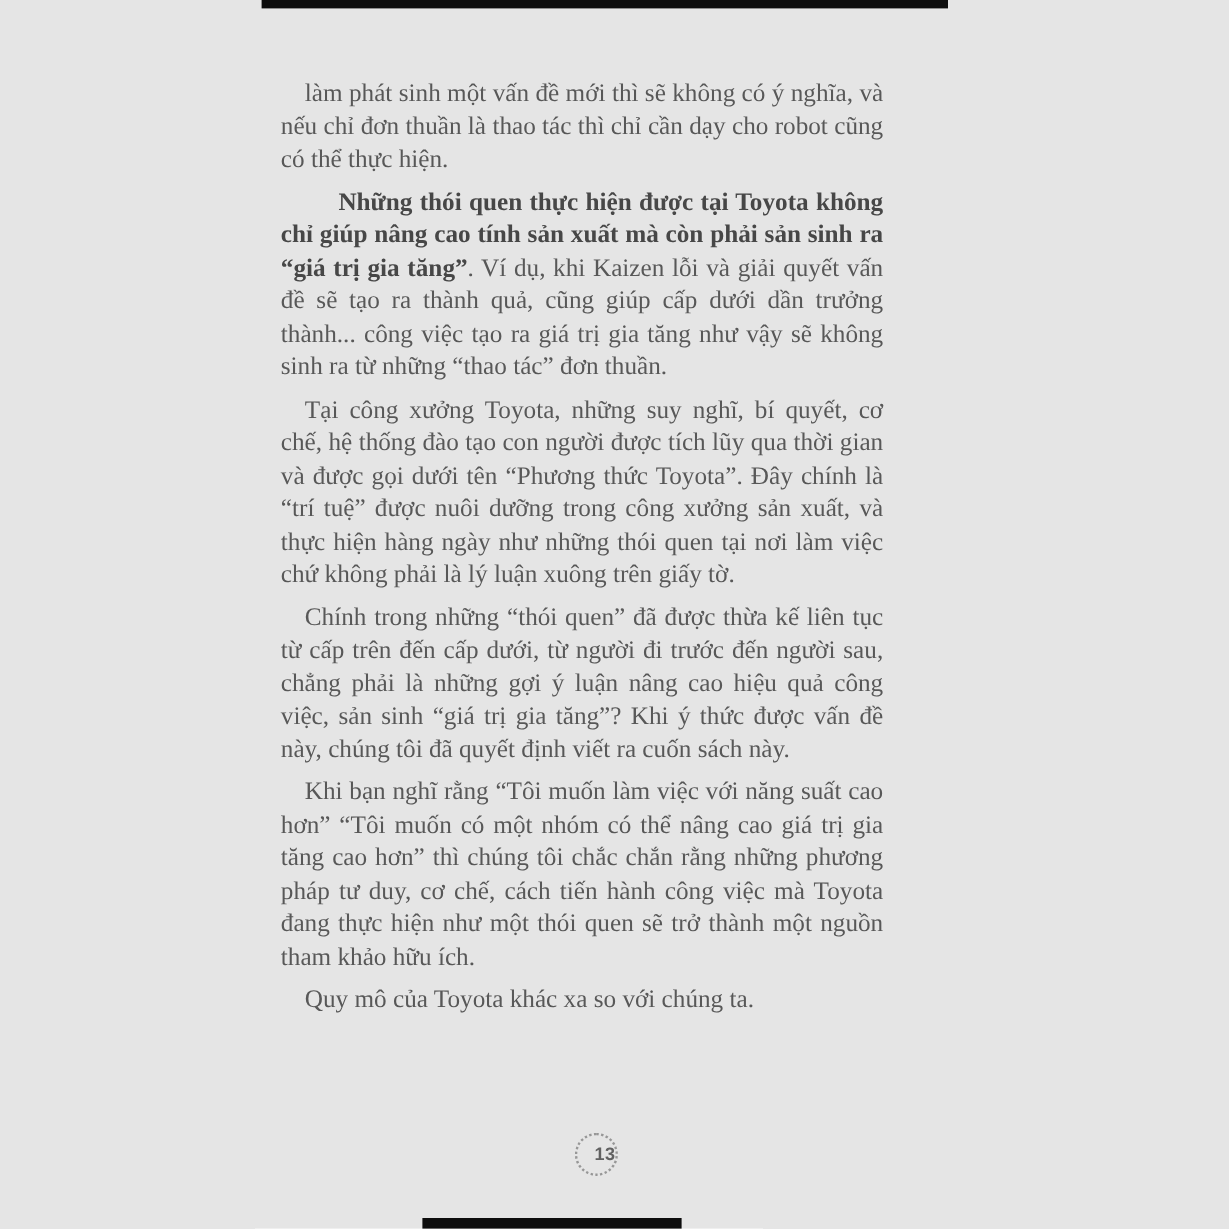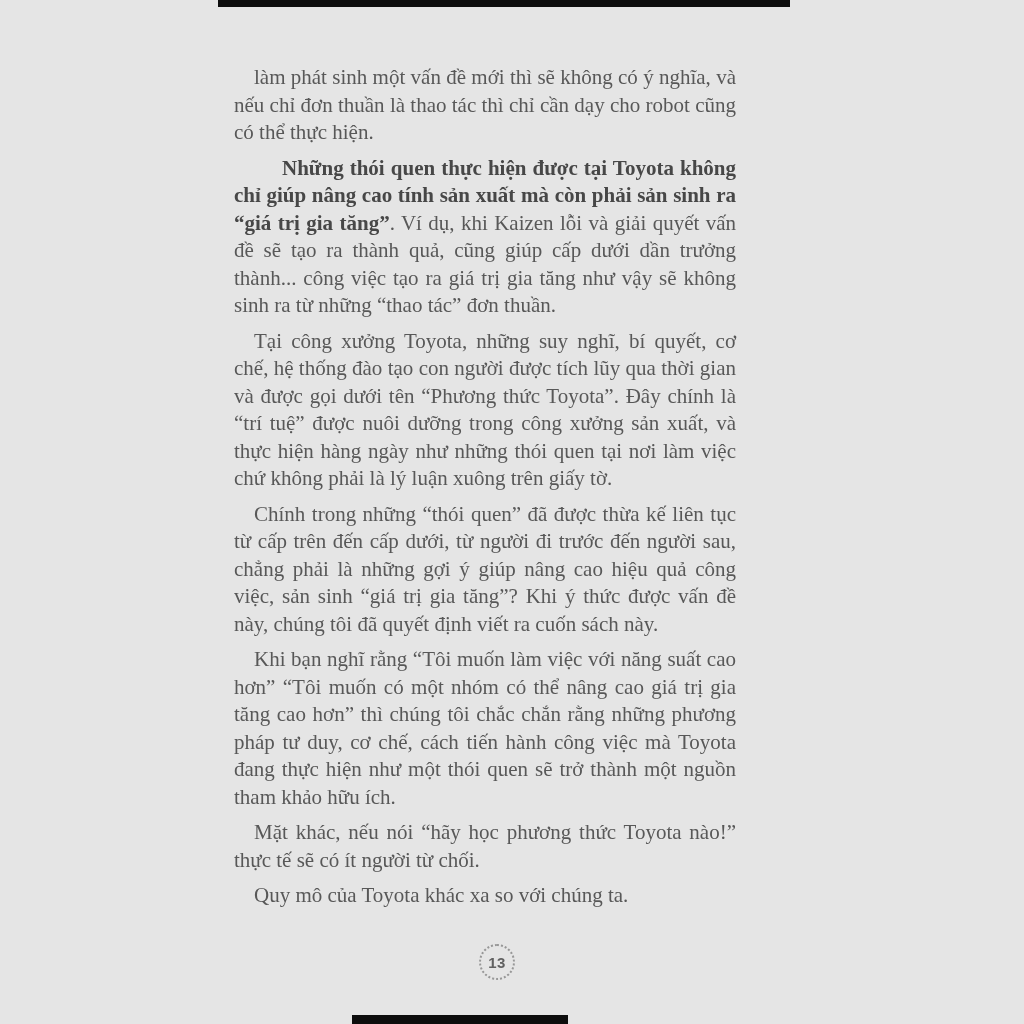--- a/index.html
+++ b/index.html
@@ -56,21 +56,21 @@
     position: absolute;
     left: 479px;
     top: 944px;
     width: 36px;
     height: 36px;
     border: 2px dotted #979797;
     border-radius: 50%;
     box-sizing: border-box;
     display: flex;
     align-items: center;
-    justify-content: center;
+    justify-content: flex-end;
   }
   .page-number-badge span {
     font-family: "Liberation Sans", "DejaVu Sans", sans-serif;
     font-size: 15px;
     font-weight: bold;
     color: #616161;
     letter-spacing: 0.5px;
   }
 </style>
 </head>
@@ -80,25 +80,24 @@
 
   <div class="edge-bar top"></div>
 
   <div class="text-column">
     <p>làm phát sinh một vấn đề mới thì sẽ không có ý nghĩa, và nếu chỉ đơn thuần là thao tác thì chỉ cần dạy cho robot cũng có thể thực hiện.</p>
 
     <p><span class="lead-bold">Những thói quen thực hiện được tại Toyota không chỉ giúp nâng cao tính sản xuất mà còn phải sản sinh ra “giá trị gia tăng”</span><span>. Ví dụ, khi Kaizen lỗi và giải quyết vấn đề sẽ tạo ra thành quả, cũng giúp cấp dưới dần trưởng thành... công việc tạo ra giá trị gia tăng như vậy sẽ không sinh ra từ những “thao tác” đơn thuần.</span></p>
 
     <p>Tại công xưởng Toyota, những suy nghĩ, bí quyết, cơ chế, hệ thống đào tạo con người được tích lũy qua thời gian và được gọi dưới tên “Phương thức Toyota”. Đây chính là “trí tuệ” được nuôi dưỡng trong công xưởng sản xuất, và thực hiện hàng ngày như những thói quen tại nơi làm việc chứ không phải là lý luận xuông trên giấy tờ.</p>
 
-    <p>Chính trong những “thói quen” đã được thừa kế liên tục từ cấp trên đến cấp dưới, từ người đi trước đến người sau, chẳng phải là những gợi ý giúp nâng cao hiệu quả công việc, sản sinh “giá trị gia tăng”? Khi ý thức được vấn đề này, chúng tôi đã quyết định viết ra cuốn sách này.</p>
+    <p>Chính trong những “thói quen” đã được thừa kế liên tục từ cấp trên đến cấp dưới, từ người đi trước đến người sau, chẳng phải là những gợi ý luận nâng cao hiệu quả công việc, sản sinh “giá trị gia tăng”? Khi ý thức được vấn đề này, chúng tôi đã quyết định viết ra cuốn sách này.</p>
 
     <p>Khi bạn nghĩ rằng “Tôi muốn làm việc với năng suất cao hơn” “Tôi muốn có một nhóm có thể nâng cao giá trị gia tăng cao hơn” thì chúng tôi chắc chắn rằng những phương pháp tư duy, cơ chế, cách tiến hành công việc mà Toyota đang thực hiện như một thói quen sẽ trở thành một nguồn tham khảo hữu ích.</p>
 
-    <p>Mặt khác, nếu nói “hãy học phương thức Toyota nào!” thực tế sẽ có ít người từ chối.</p>
 
     <p>Quy mô của Toyota khác xa so với chúng ta.</p>
   </div>
 
   <div class="page-number-badge">
     <span>13</span>
   </div>
 
   <div class="edge-bar bottom"></div>
 

